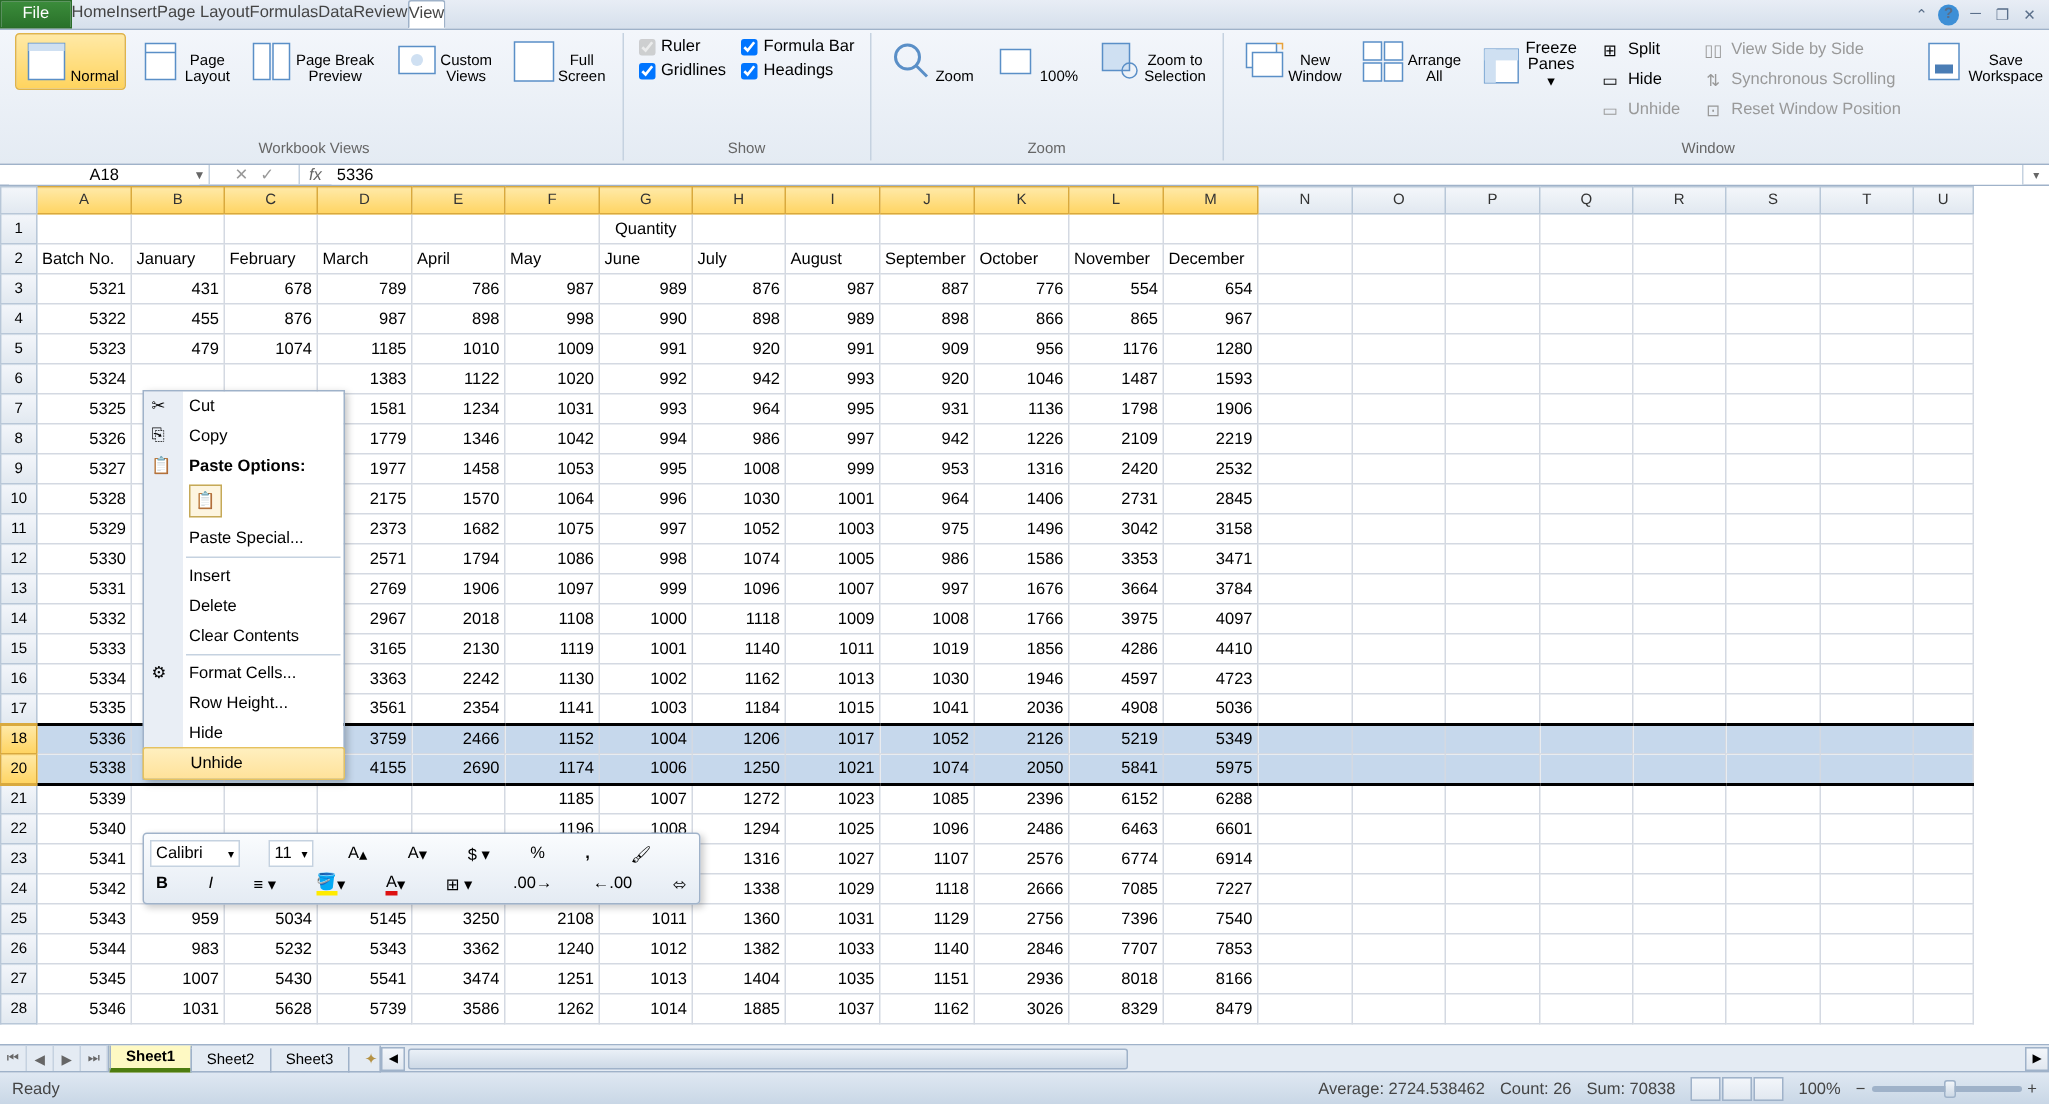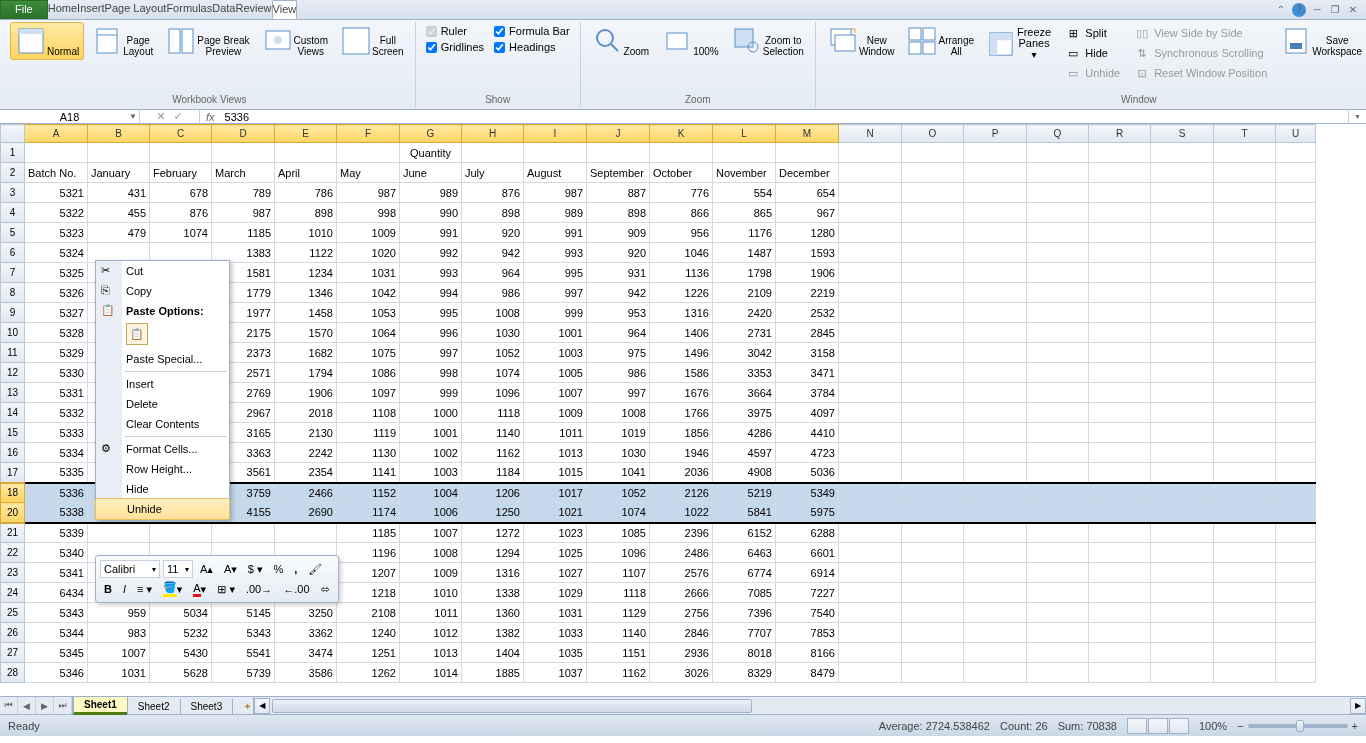--- a/index.html
+++ b/index.html
@@ -63,21 +63,21 @@
 .zoom-area{display:flex;align-items:center;gap:4px}
 .zoom-slider{width:100px;height:4px;background:#9fb2c9;position:relative;border-radius:2px}
 .zoom-thumb{position:absolute;left:48px;top:-4px;width:8px;height:12px;background:linear-gradient(#f3f6fa,#cdd9e6);border:1px solid #9fb2c9;border-radius:2px}
 .context-menu{position:absolute;left:95px;top:260px;width:135px;background:linear-gradient(90deg,#e9eef5 0,#e9eef5 26px,#fff 26px);border:1px solid #9fb2c9;box-shadow:2px 2px 5px rgba(0,0,0,0.25);z-index:100}
 .cm-item{padding:4px 8px 4px 30px;font-size:11px;cursor:pointer;position:relative}
 .cm-item:hover,.cm-item.hover{background:linear-gradient(#ffefbf,#ffe29a);border:1px solid #e6c25e;margin:-1px;padding:4px 8px 4px 30px;border-radius:2px}
 .cm-item.hover{padding-left:31px}
 .cm-icon{position:absolute;left:5px;top:3px;width:16px;height:16px}
 .cm-sep{height:1px;background:#c5d2e0;margin:2px 2px 2px 28px}
 .mini-toolbar{position:absolute;left:95px;top:555px;background:linear-gradient(#fafcfe,#e4ebf3);border:1px solid #9fb2c9;box-shadow:2px 2px 5px rgba(0,0,0,0.2);padding:3px;z-index:99;border-radius:3px}
-.mt-row{display:flex;align-items:flex-end;gap:3px;padding:1px}
+.mt-row{display:flex;align-items:flex-end;gap:19px;padding:1px}
 .mt-ctrl{height:18px;display:flex;align-items:center;padding:0 3px;border:1px solid transparent;font-size:11px}
 svg{width:100%;height:100%}
 </style>
 </head>
 <body>
 
 <div class="titlebar">
   <div class="file-tab">File</div>
   <div class="menu-tab">Home</div>
   <div class="menu-tab">Insert</div>
@@ -811,21 +811,21 @@
           <td class="cell">5338</td>
           <td class="cell"></td>
           <td class="cell"></td>
           <td class="cell">4155</td>
           <td class="cell">2690</td>
           <td class="cell">1174</td>
           <td class="cell">1006</td>
           <td class="cell">1250</td>
           <td class="cell">1021</td>
           <td class="cell">1074</td>
-          <td class="cell">1022</td>
+          <td class="cell">2050</td>
           <td class="cell">5841</td>
           <td class="cell">5975</td>
           <td class="cell"></td>
           <td class="cell"></td>
           <td class="cell"></td>
           <td class="cell"></td>
           <td class="cell"></td>
           <td class="cell"></td>
           <td class="cell"></td>
           <td class="cell"></td>
@@ -897,21 +897,21 @@
           <td class="cell"></td>
           <td class="cell"></td>
           <td class="cell"></td>
           <td class="cell"></td>
           <td class="cell"></td>
           <td class="cell"></td>
           <td class="cell"></td>
         </tr>
         <tr class="">
           <td class="rowhdr">24</td>
-          <td class="cell">6434</td>
+          <td class="cell">5342</td>
           <td class="cell">935</td>
           <td class="cell">4836</td>
           <td class="cell">4947</td>
           <td class="cell">3138</td>
           <td class="cell">1218</td>
           <td class="cell">1010</td>
           <td class="cell">1338</td>
           <td class="cell">1029</td>
           <td class="cell">1118</td>
           <td class="cell">2666</td>

